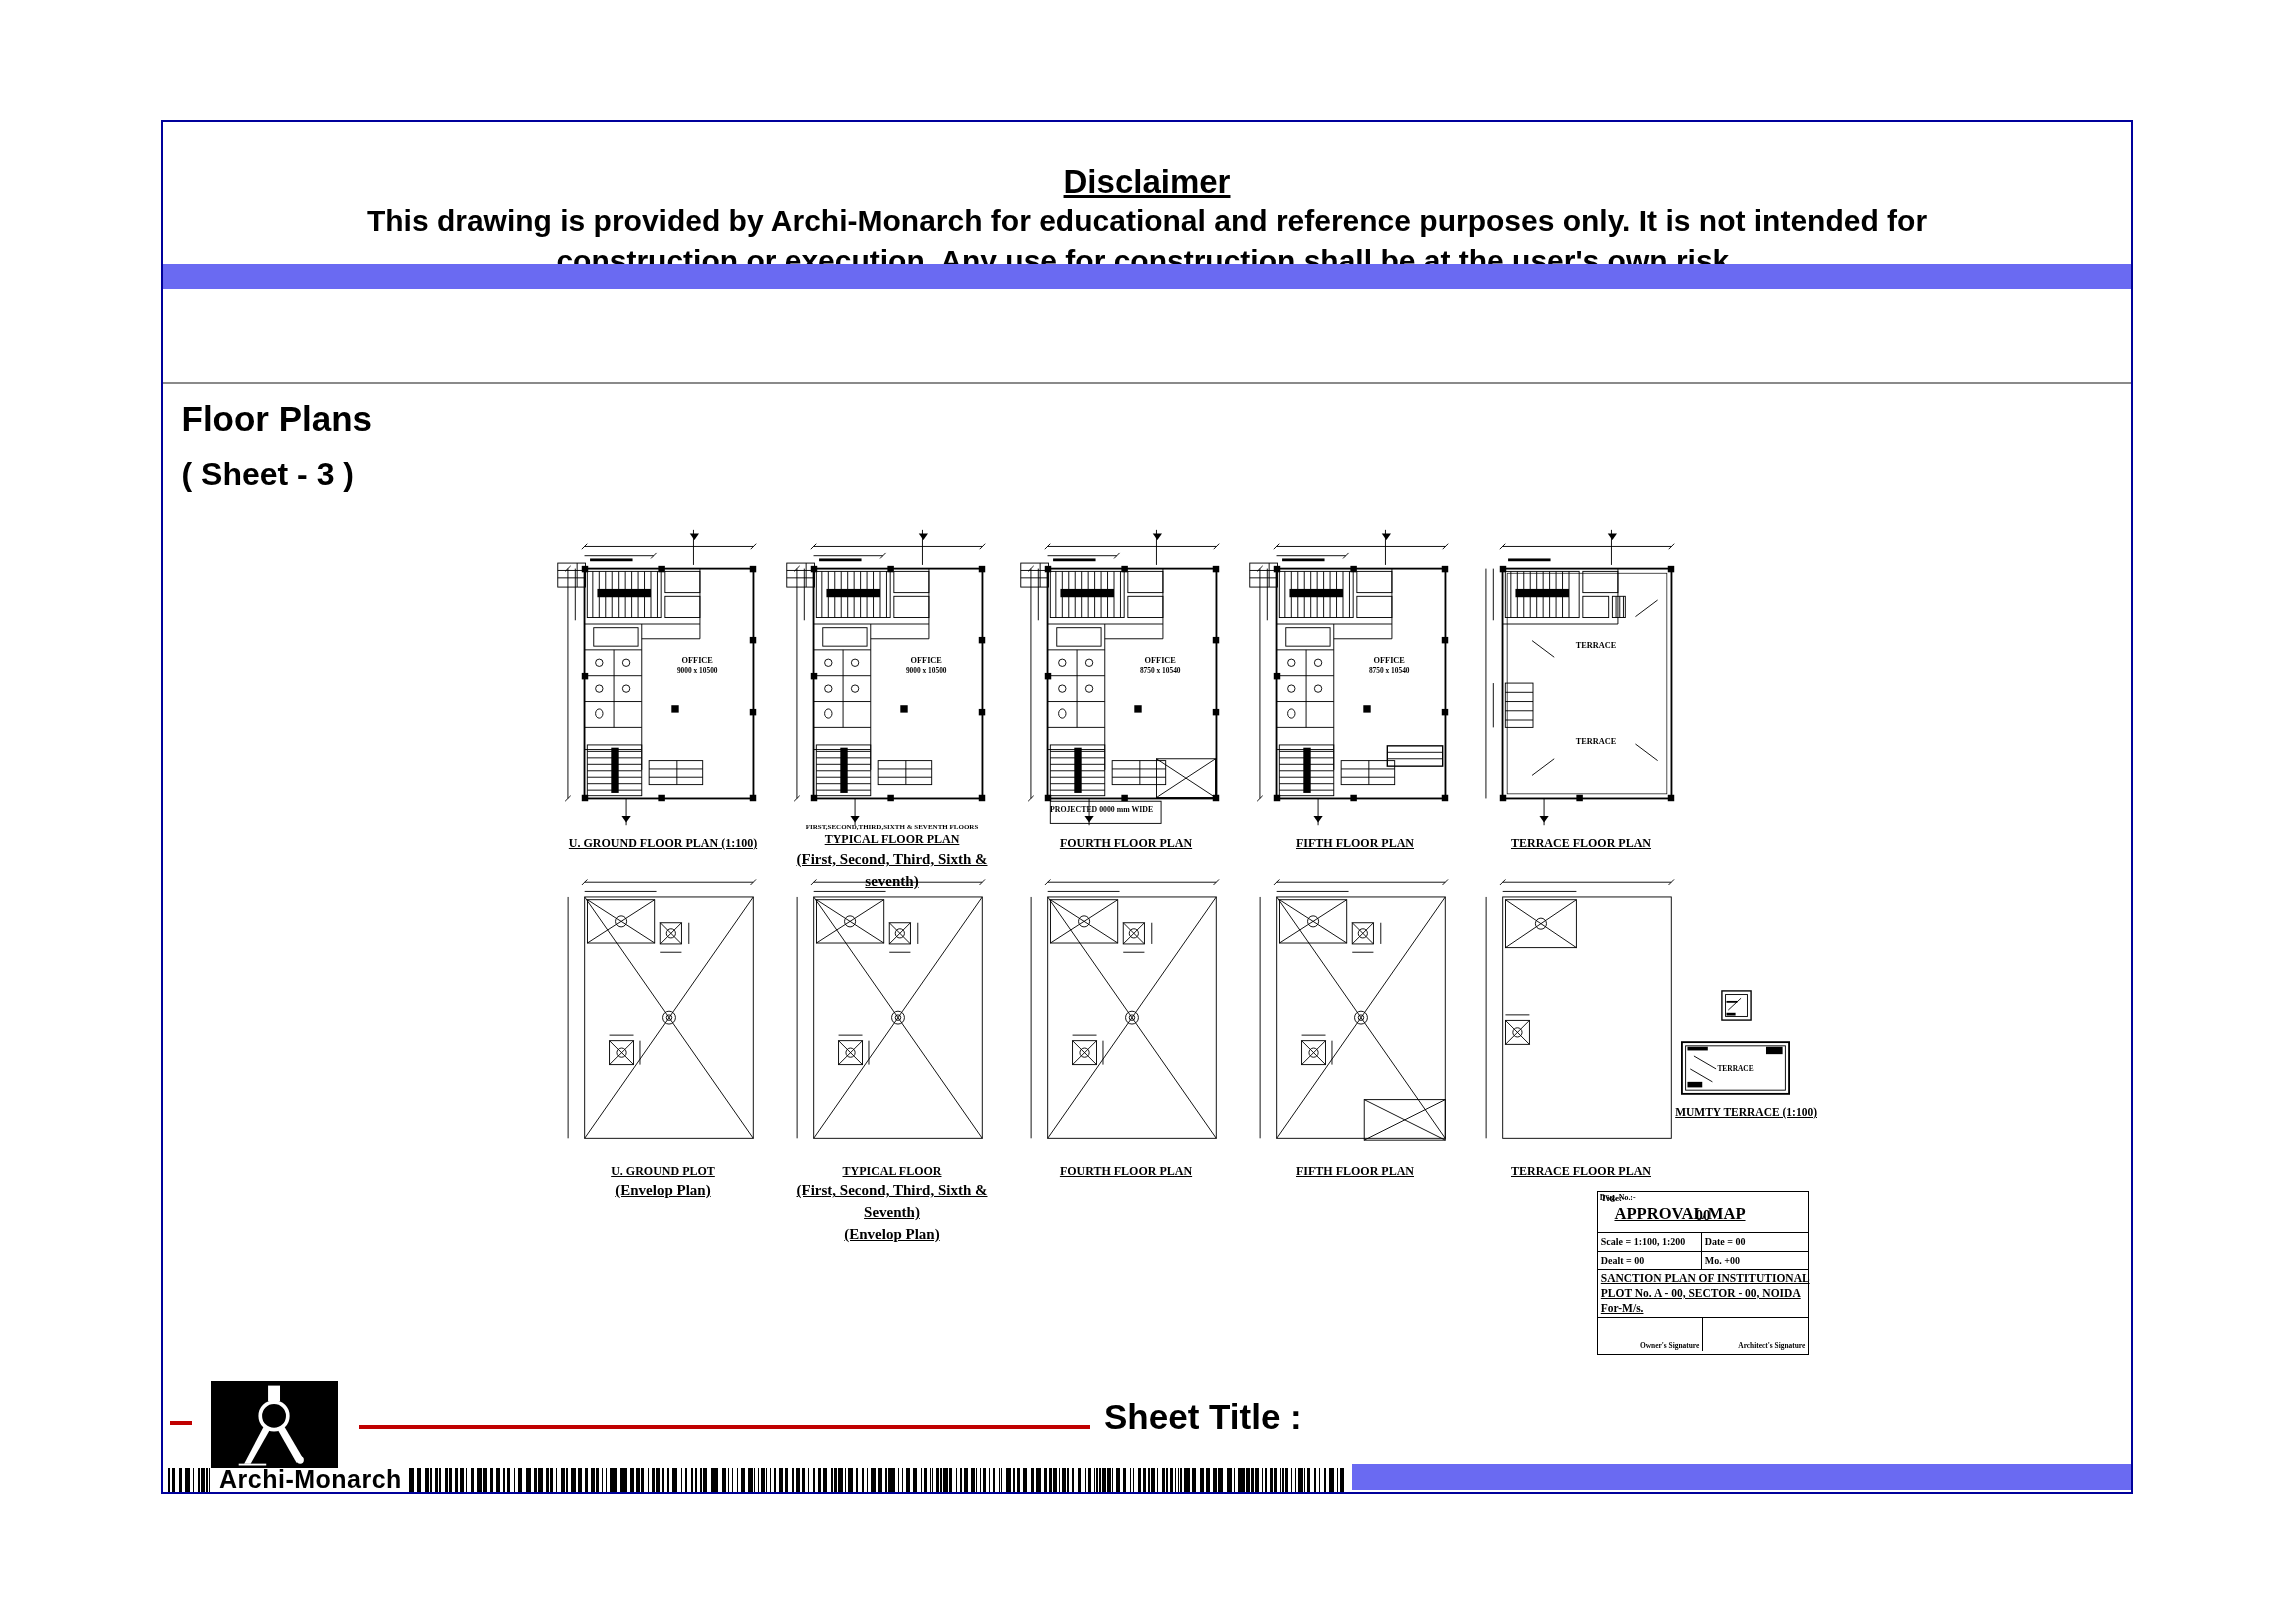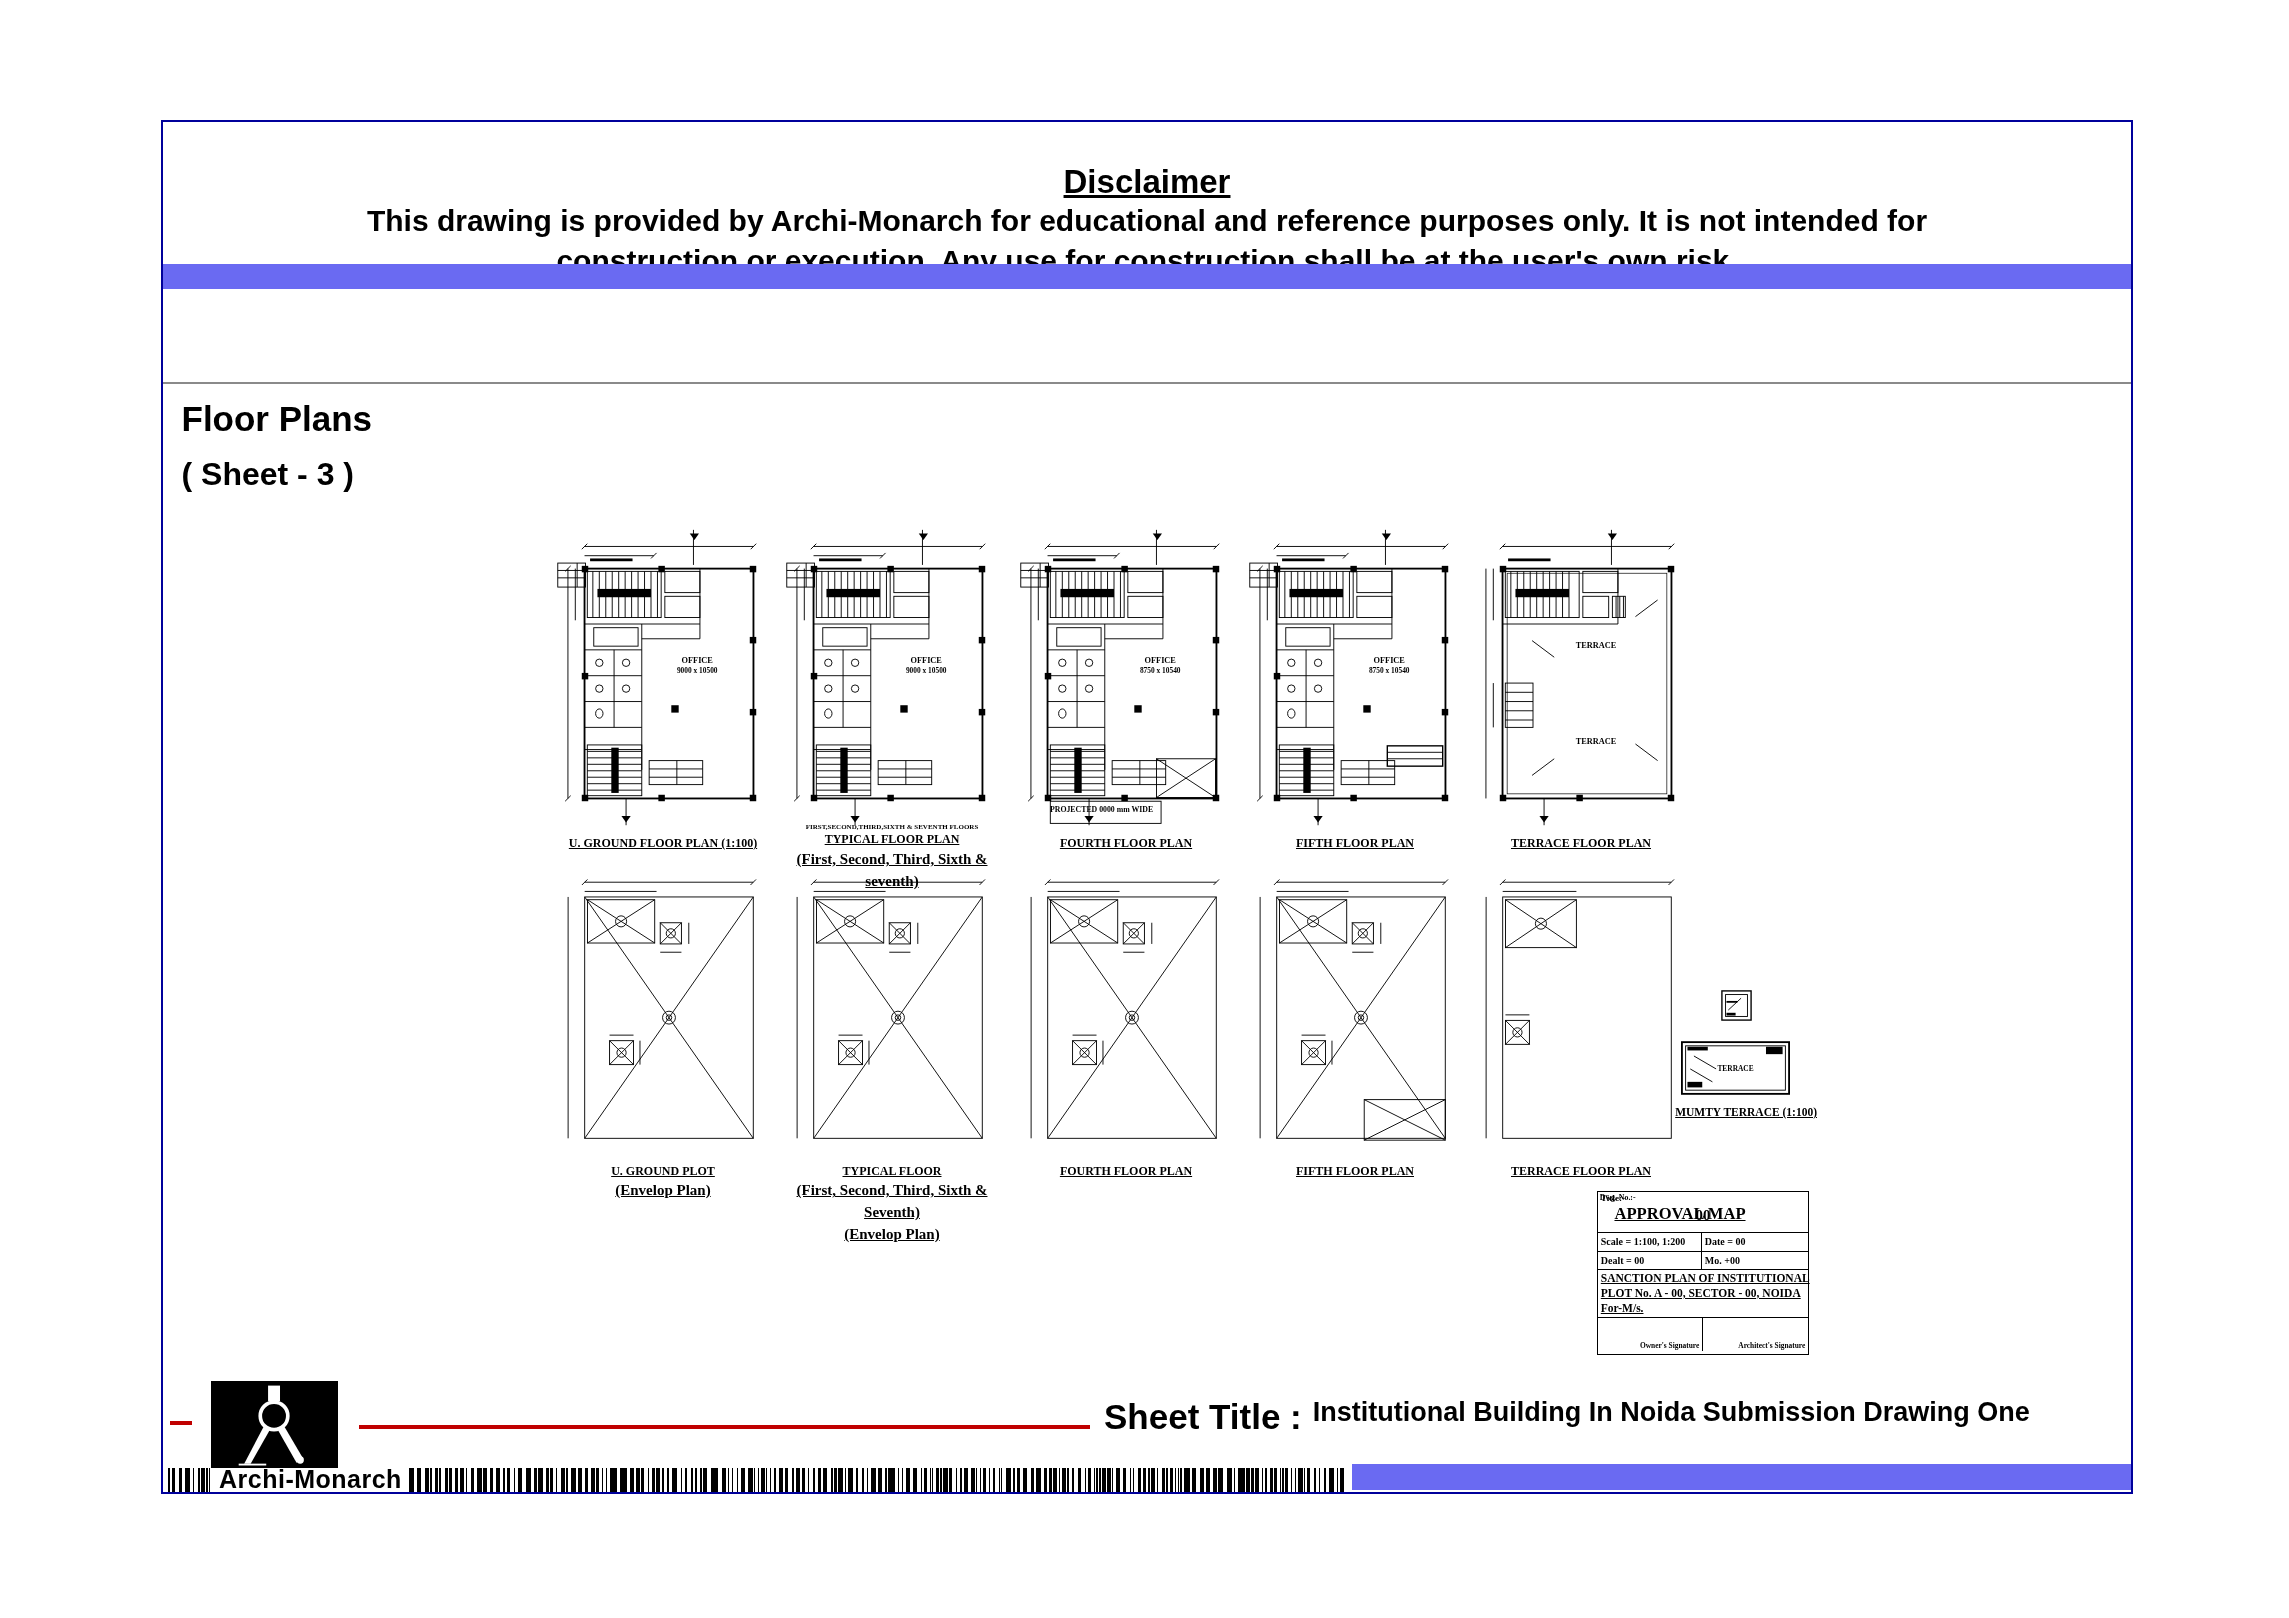--- a/index.html
+++ b/index.html
@@ -449,21 +449,20 @@
           <polygon points="80,50 100,84 93,89 73,54"></polygon>
           <circle cx="97" cy="86" r="4"></circle>
           <rect x="30" y="90" width="30" height="2"></rect>
         </g>
         <circle cx="68.5" cy="38" r="15" fill="#000" stroke="#fff" stroke-width="4"></circle>
       </svg>
     </div>
     <div class="foot-rule"></div>
     <div class="sheet-title-row">
       <div class="sheet-title-label">Sheet Title :</div>
-      <div class="sheet-title-value">Institutional Building In Noida Submission Drawing One</div>
     </div>
     <div class="barcode">
       <div class="bars bars-left" id="bars-left">
           <span style="width:2.8px;margin-right:1.8px"></span>
           <span style="width:2.8px;margin-right:3.7px"></span>
           <span style="width:3.7px;margin-right:2.8px"></span>
           <span style="width:4.6px;margin-right:3.7px"></span>
           <span style="width:0.9px;margin-right:3.7px"></span>
           <span style="width:1.8px;margin-right:0.9px"></span>
           <span style="width:4.6px;margin-right:0.9px"></span>

